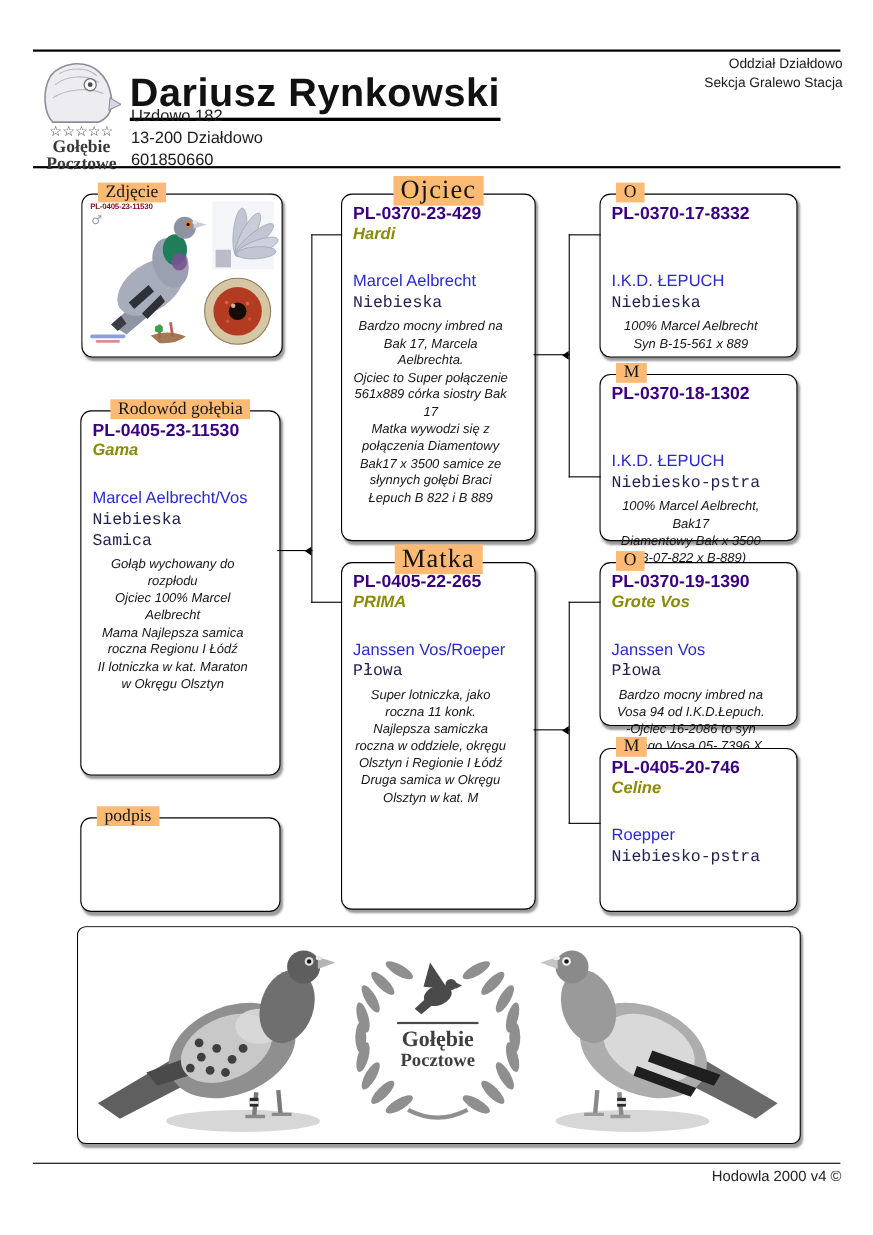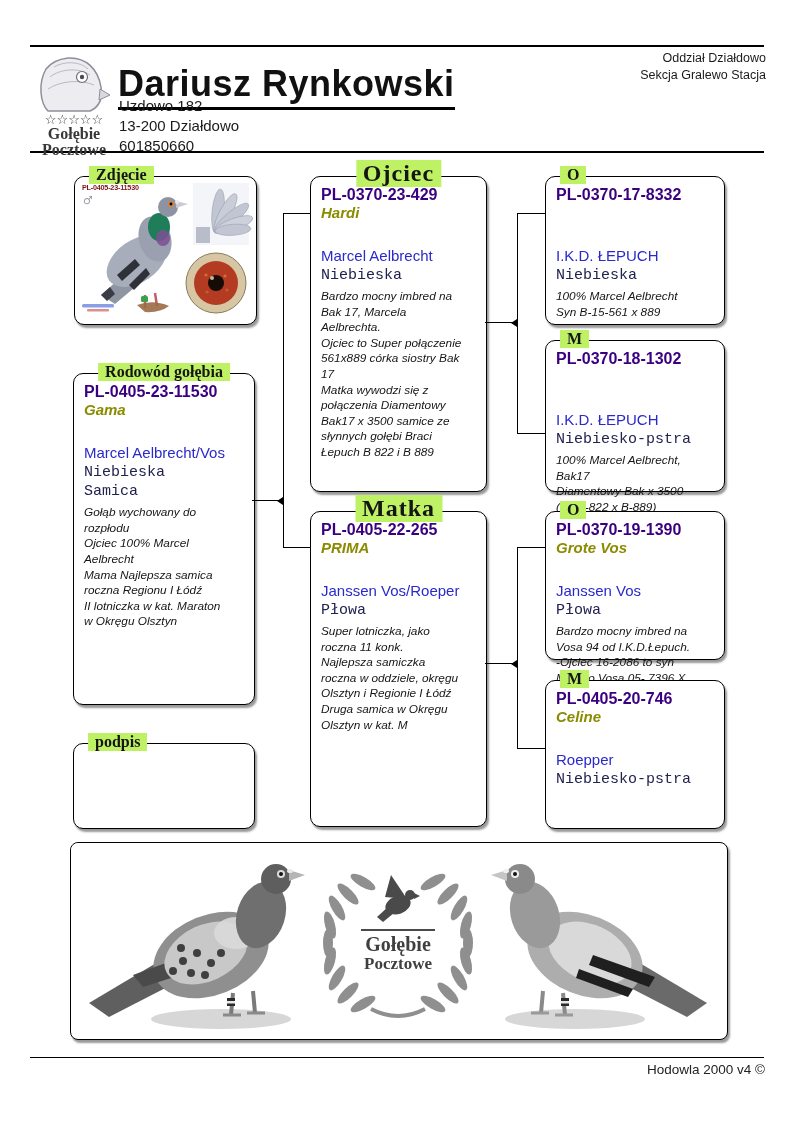--- a/index.html
+++ b/index.html
@@ -10,31 +10,31 @@
   .owner-name{position:absolute;left:118px;top:63px;font-size:36px;font-weight:bold;
               border-bottom:3px solid #000;padding-bottom:2px;letter-spacing:.5px;white-space:nowrap;}
   .addr{position:absolute;left:119px;top:96px;font-size:15px;line-height:1.32;color:#1a1a1a;}
   .org{position:absolute;right:28px;top:50px;text-align:right;font-size:12.5px;line-height:1.35;color:#1a1a1a;}
   .logo{position:absolute;left:30px;top:55px;width:88px;text-align:center;}
   .logo-stars{font-size:13px;color:#3a3a3a;letter-spacing:0;line-height:1;margin-top:-2px;}
   .logo-text{font-family:"Liberation Serif",serif;font-weight:bold;font-size:16px;line-height:1.02;color:#383838;}
   
   .pbox{position:absolute;border:1px solid #000;border-radius:10px;background:#fff;
         box-shadow:2px 3px 2px rgba(70,70,70,.55);}
-  .pbox-label{position:absolute;top:-11px;background:#bef264;padding:0 7px;
-        font-family:"Liberation Serif",serif;font-weight:bold;font-size:16px;color:#151515;white-space:nowrap;}
+  .pbox-label{position:absolute;top:-11px;background:#fdba74;padding:0 7px;
+        font-family:"Liberation Serif",serif;font-weight:normal;font-size:16px;color:#151515;white-space:nowrap;}
   .label-center{left:50%;transform:translateX(-50%);text-align:center;}
   .label-left{left:14px;}
   .label-big{font-size:24px;top:-17px;letter-spacing:1px;}
   .pbox-content{padding:8px 24px 0 10px;}
   .ring{font-size:16px;font-weight:bold;color:#3a0080;line-height:1.2;min-height:19px;white-space:nowrap;}
   .bname{font-size:15px;font-weight:bold;font-style:italic;color:#8b8b00;line-height:1.25;min-height:19px;}
   .strain{font-size:15px;color:#2929cc;line-height:1.25;margin-top:24px;}
   .bcolor{font-size:15px;color:#222250;line-height:1.28;font-family:Liberation Mono, monospace;}
-  .bdesc{font-size:11.8px;font-style:italic;color:#151515;line-height:1.32;margin-top:4px;white-space:pre-line;}
+  .bdesc{font-size:11.8px;font-style:italic;color:#151515;line-height:1.32;margin-top:4px;white-space:pre-line;text-align:center;}
   
   .hline{position:absolute;background:#000;height:1px;}
   .vline{position:absolute;background:#000;width:1px;}
   .arrow-left{position:absolute;width:0;height:0;border-top:4px solid transparent;
         border-bottom:4px solid transparent;border-right:6px solid #000;}
   
   .credit{position:absolute;right:29px;top:1062px;font-size:13.5px;color:#222;}
   svg{display:block;}
 </style>
 </head>

